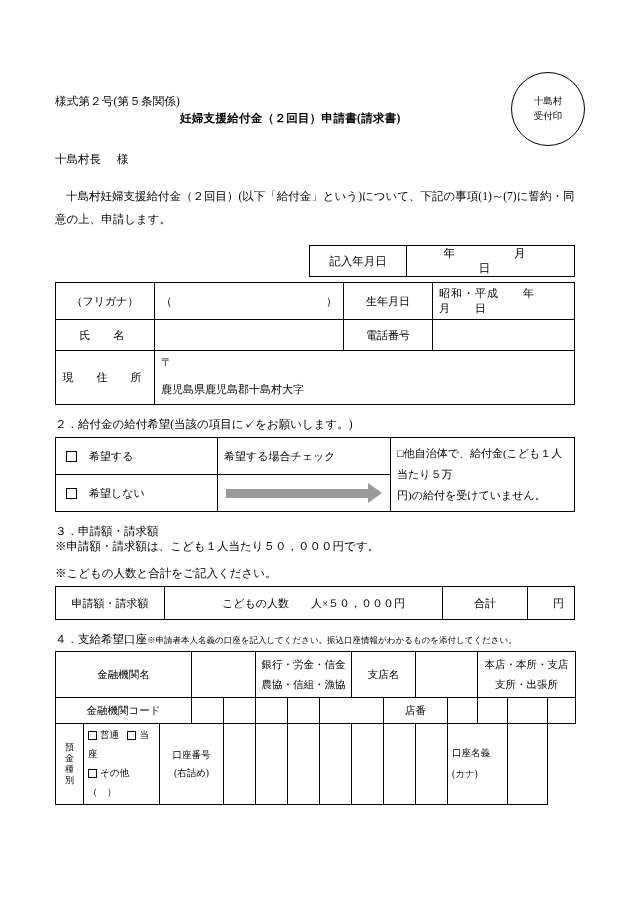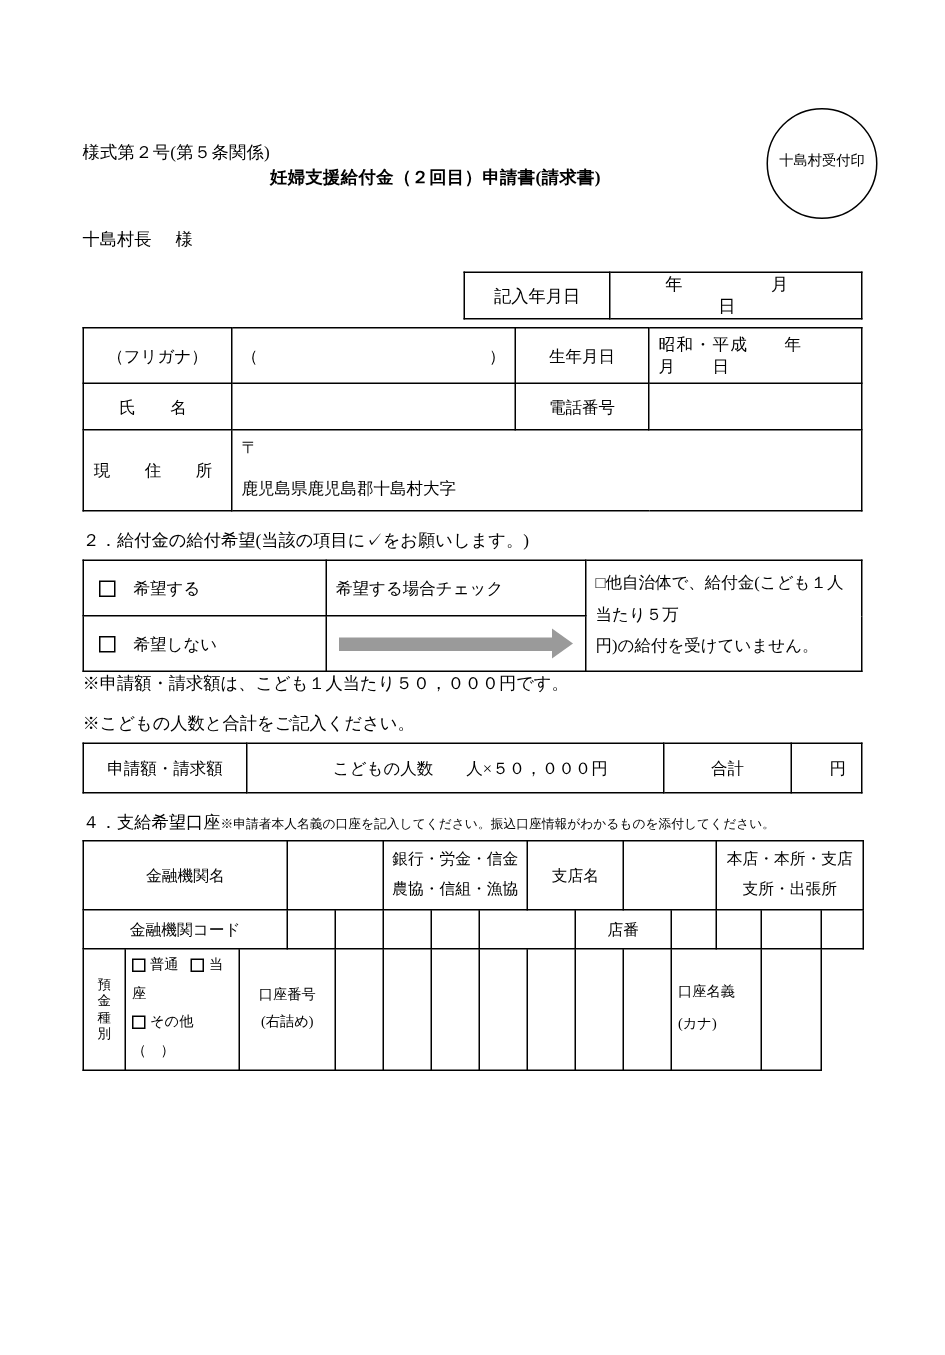--- a/index.html
+++ b/index.html
@@ -52,21 +52,21 @@
   }
   .seal {
     position: absolute;
     right: -10px;
     top: -8px;
     width: 72px;
     height: 72px;
     border: 1px solid #000;
     border-radius: 50%;
     display: flex;
-    flex-direction: row;
+    flex-direction: column;
     align-items: center;
     justify-content: center;
     font-size: 9.5px;
     line-height: 1.6;
   }
 
   .addressee {
     margin-top: 38px;
     font-size: 11.5px;
   }
@@ -251,20 +251,21 @@
       <div class="seal">
         <span>十島村</span>
         <span>受付印</span>
       </div>
     </div>
 
     <div class="addressee">
       <span>十島村長</span><span class="sp"></span><span>様</span>
     </div>
 
+    <div class="intro">十島村妊婦支援給付金（２回目）(以下「給付金」という)について、下記の事項(1)～(7)に誓約・同意の上、申請します。</div>
 
     <div class="datebox-wrap">
       <table class="datebox">
         <tbody>
             <tr>
           <td class="date-label">記入年月日</td>
           <td class="date-blank">年　　月　　日</td>
         </tr>
       </tbody>
         </table>
@@ -317,20 +318,21 @@
         <td class="arrow-cell">
           <div class="arrow-wrap">
             <div class="arrow-body"></div>
             <div class="arrow-head"></div>
           </div>
         </td>
       </tr>
     </tbody>
       </table>
 
+    <div class="sect">３．申請額・請求額</div>
     <div class="sect-sub">※申請額・請求額は、こども１人当たり５０，０００円です。</div>
     <div class="sect-note">※こどもの人数と合計をご記入ください。</div>
     <table class="tb t3">
       <tbody>
           <tr>
         <td class="a1">申請額・請求額</td>
         <td class="a2">こどもの人数　　人×５０，０００円</td>
         <td class="a3">合計</td>
         <td class="a4">円</td>
       </tr>

